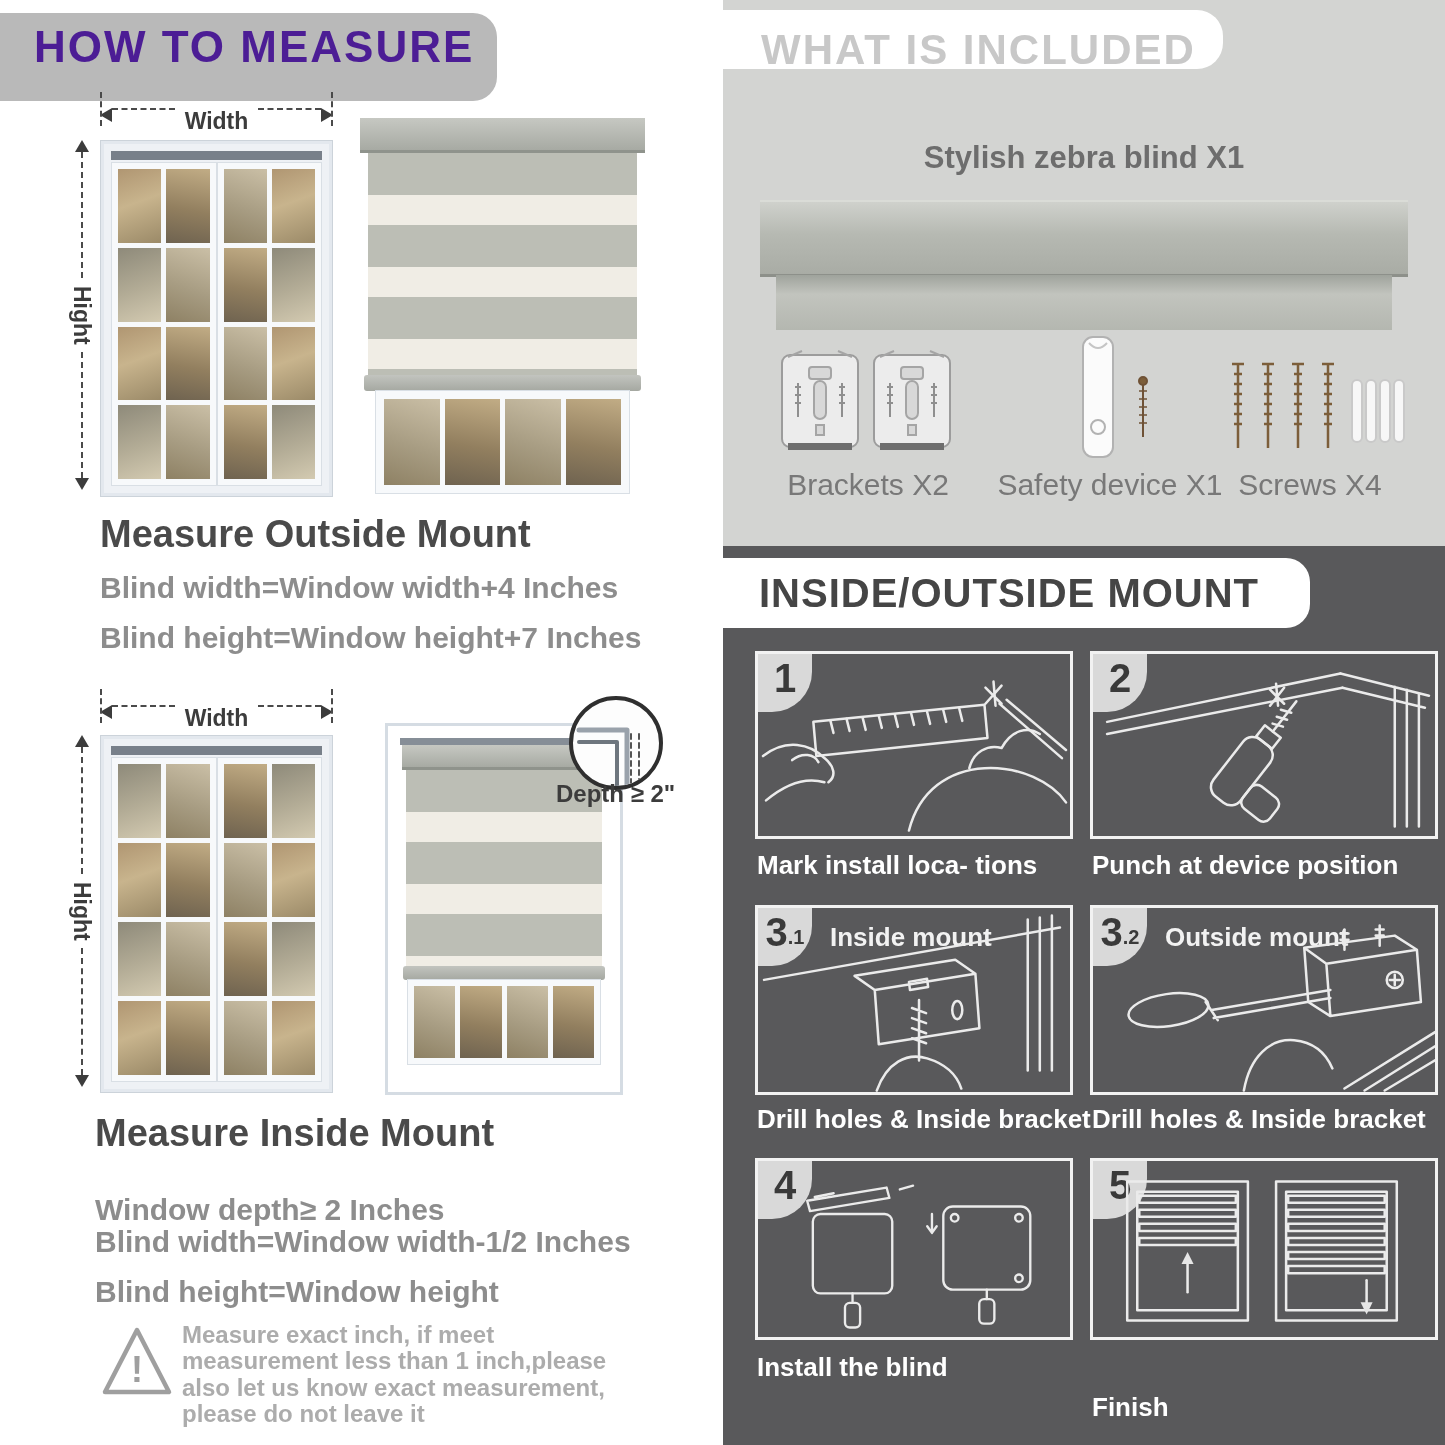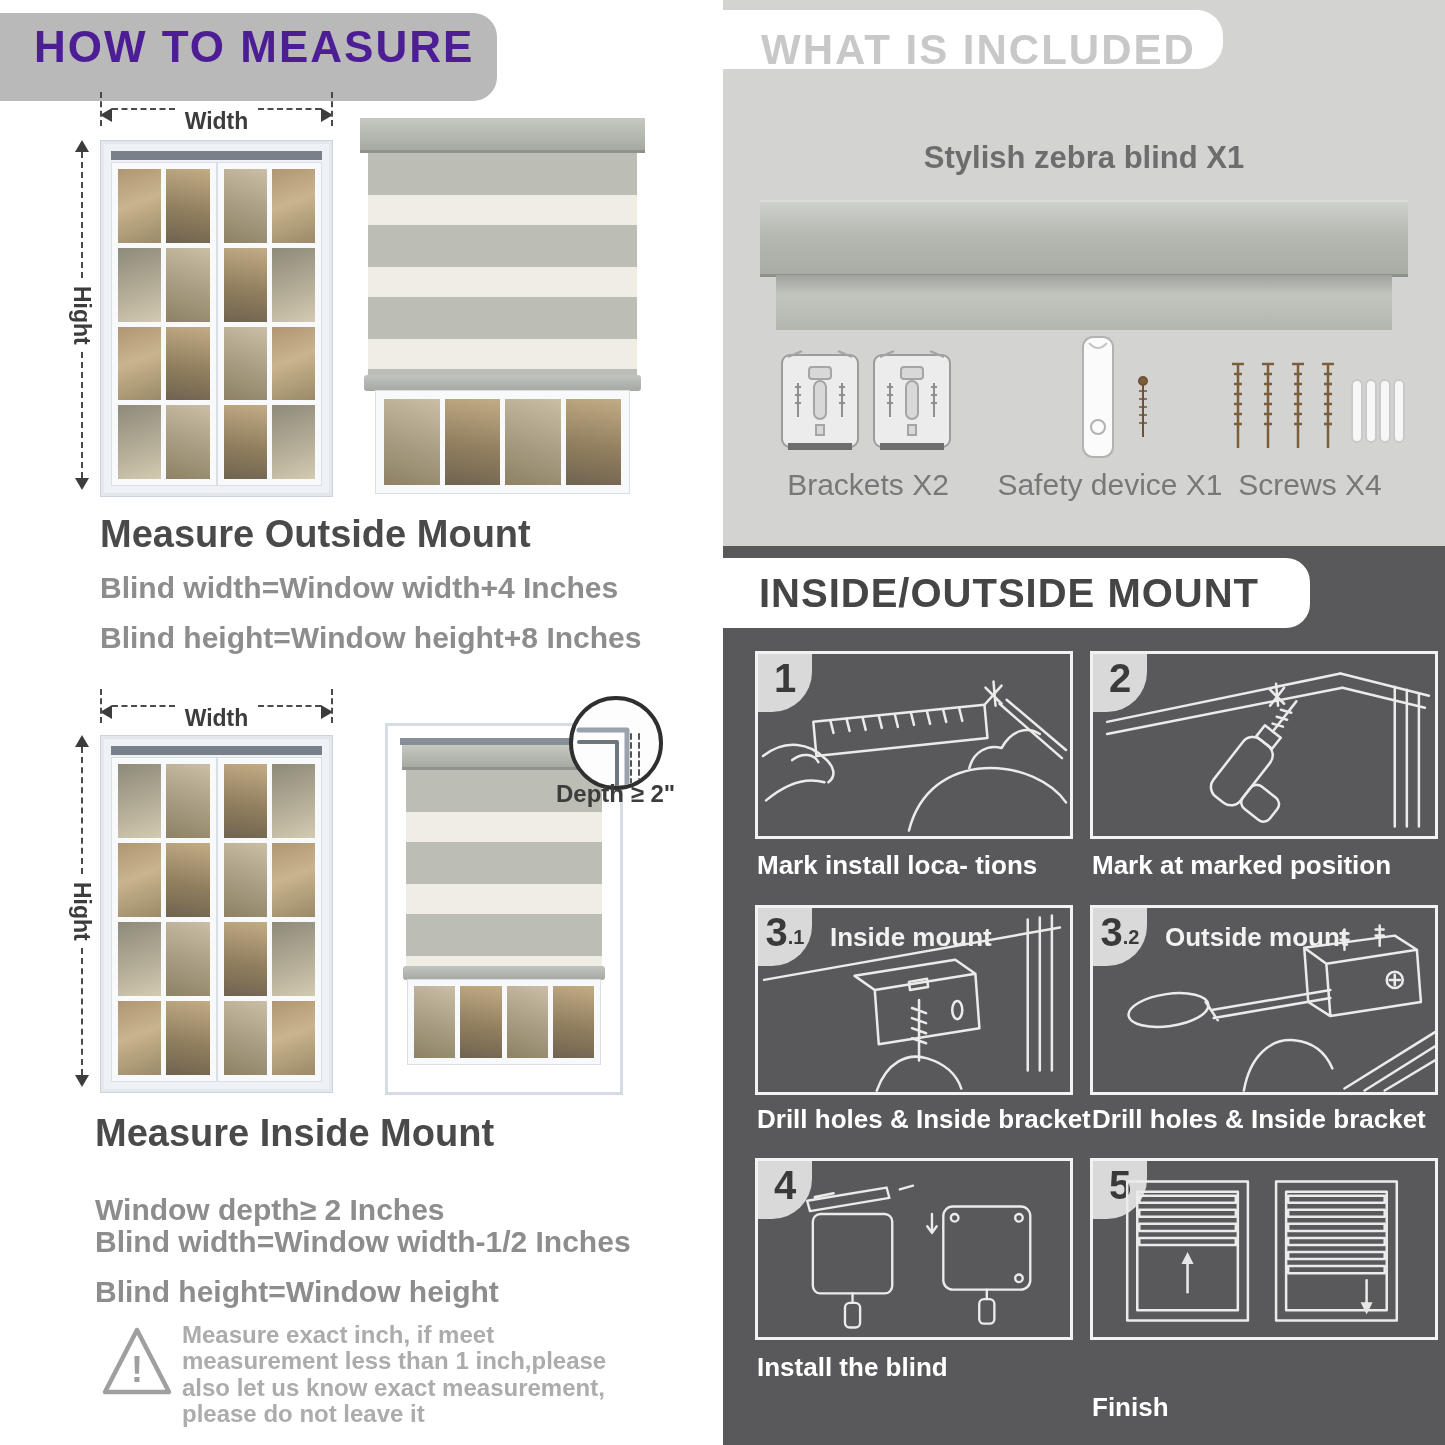--- a/index.html
+++ b/index.html
@@ -144,21 +144,21 @@
     <div class="peek" style="margin:0 16px;height:86px;">
         <div class="pane pv1"></div>
         <div class="pane pv3"></div>
         <div class="pane pv1"></div>
         <div class="pane pv3"></div>
       </div>
   </div>
 
   <div class="abs sec-title" style="left:100px;top:513px;">Measure Outside Mount</div>
   <div class="abs sec-line" style="left:100px;top:571px;">Blind width=Window width+4 Inches</div>
-  <div class="abs sec-line" style="left:100px;top:621px;">Blind height=Window height+8 Inches</div>
+  <div class="abs sec-line" style="left:100px;top:621px;">Blind height=Window height+7 Inches</div>
 
   <div class="abs dimh" style="left:100px;top:705px;width:233px;">
     <span class="tickv" style="left:0;"></span>
     <span class="tickv" style="right:0;"></span>
     <span class="arrL"></span>
     <span class="dash"></span>
     <span class="lab">Width</span>
     <span class="dash"></span>
     <span class="arrR"></span>
   </div>
@@ -324,21 +324,21 @@
       <path d="M246,14 L334,36 M248,28 L330,48 M300,27 L300,166 M312,30 L312,166 M324,34 L324,166"></path>
       <path d="M176,30 l14,14 M190,28 l-14,18 M182,24 l2,22"></path>
       <g transform="rotate(-52 150 110)">
         <rect x="112" y="92" width="72" height="34" rx="12"></rect>
         <rect x="120" y="126" width="28" height="34" rx="8"></rect>
         <rect x="184" y="99" width="14" height="20"></rect>
         <path d="M198,109 L236,109 M204,104 l4,10 M212,103 l4,10 M220,102 l4,10"></path>
       </g>
     </svg>
   </div>
-  <div class="abs caption" style="left:1092px;top:850px;">Mark at marked position</div>
+  <div class="abs caption" style="left:1092px;top:850px;">Punch at device position</div>
 
   <div class="abs panel" style="left:755px;top:905px;width:318px;height:190px;">
     <div class="badge">
       <span>3</span>
         <span class="sub">.1</span>
     </div>
     <div class="step-title">Inside mount</div>
     <svg class="art" viewBox="0 0 310 180">
       <path d="M6,70 L300,18"></path>
       <path d="M268,10 L268,160 M280,8 L280,160 M292,6 L292,160"></path>

